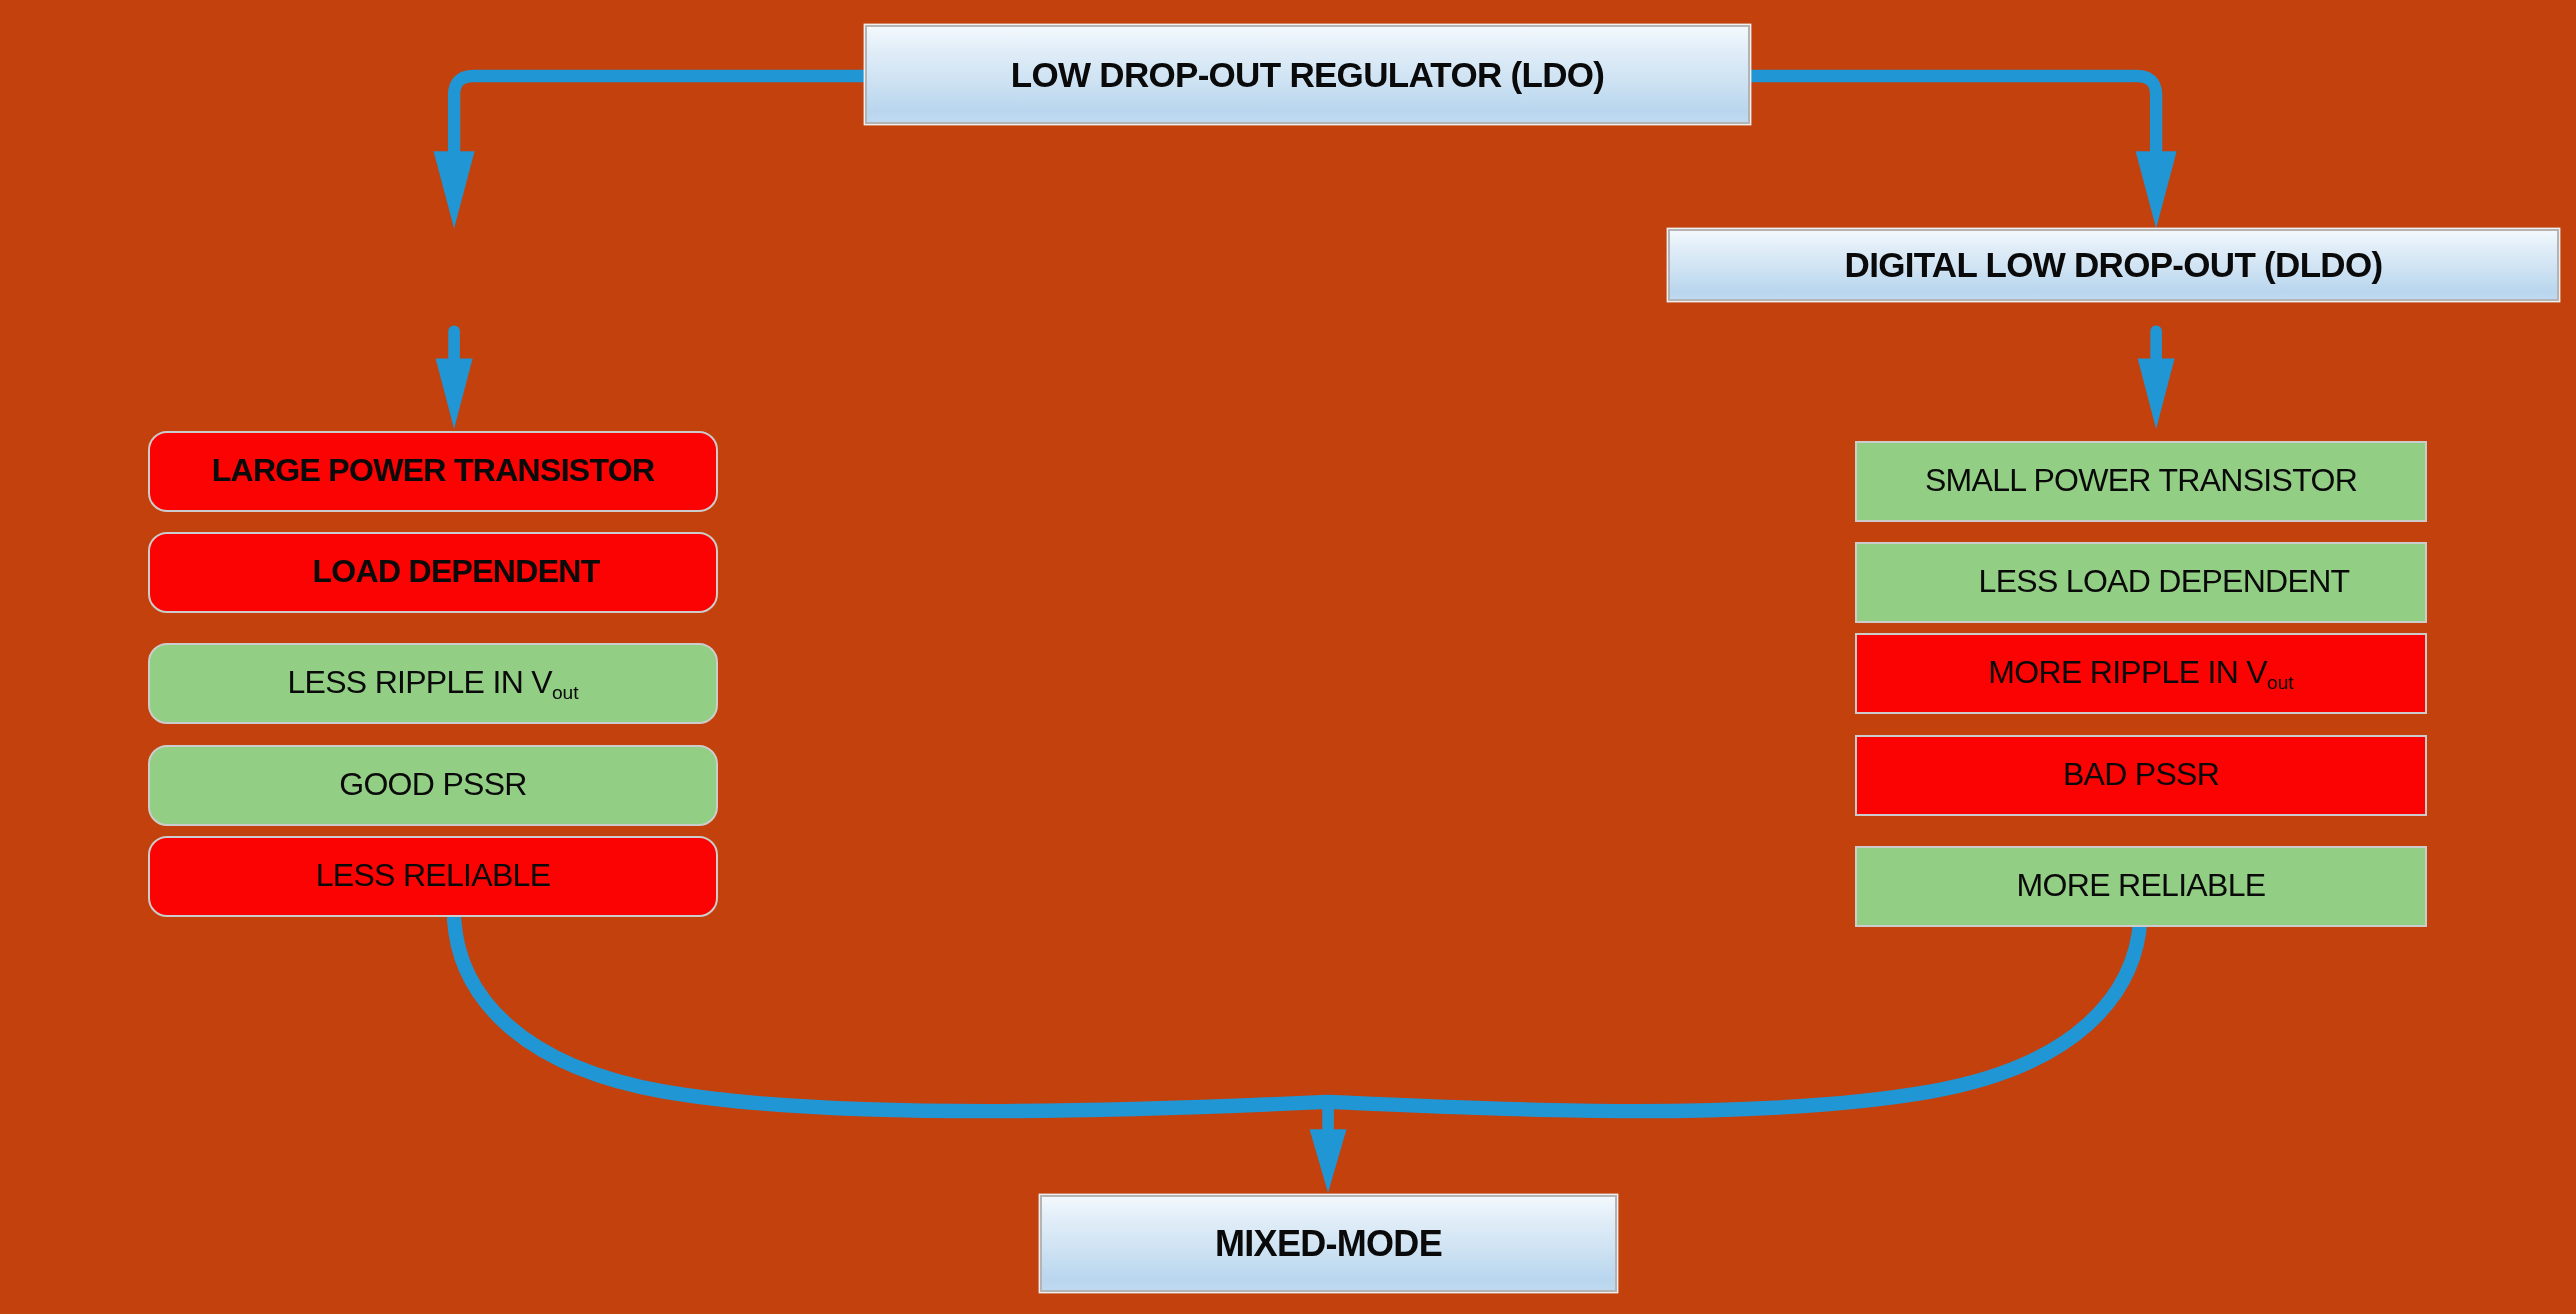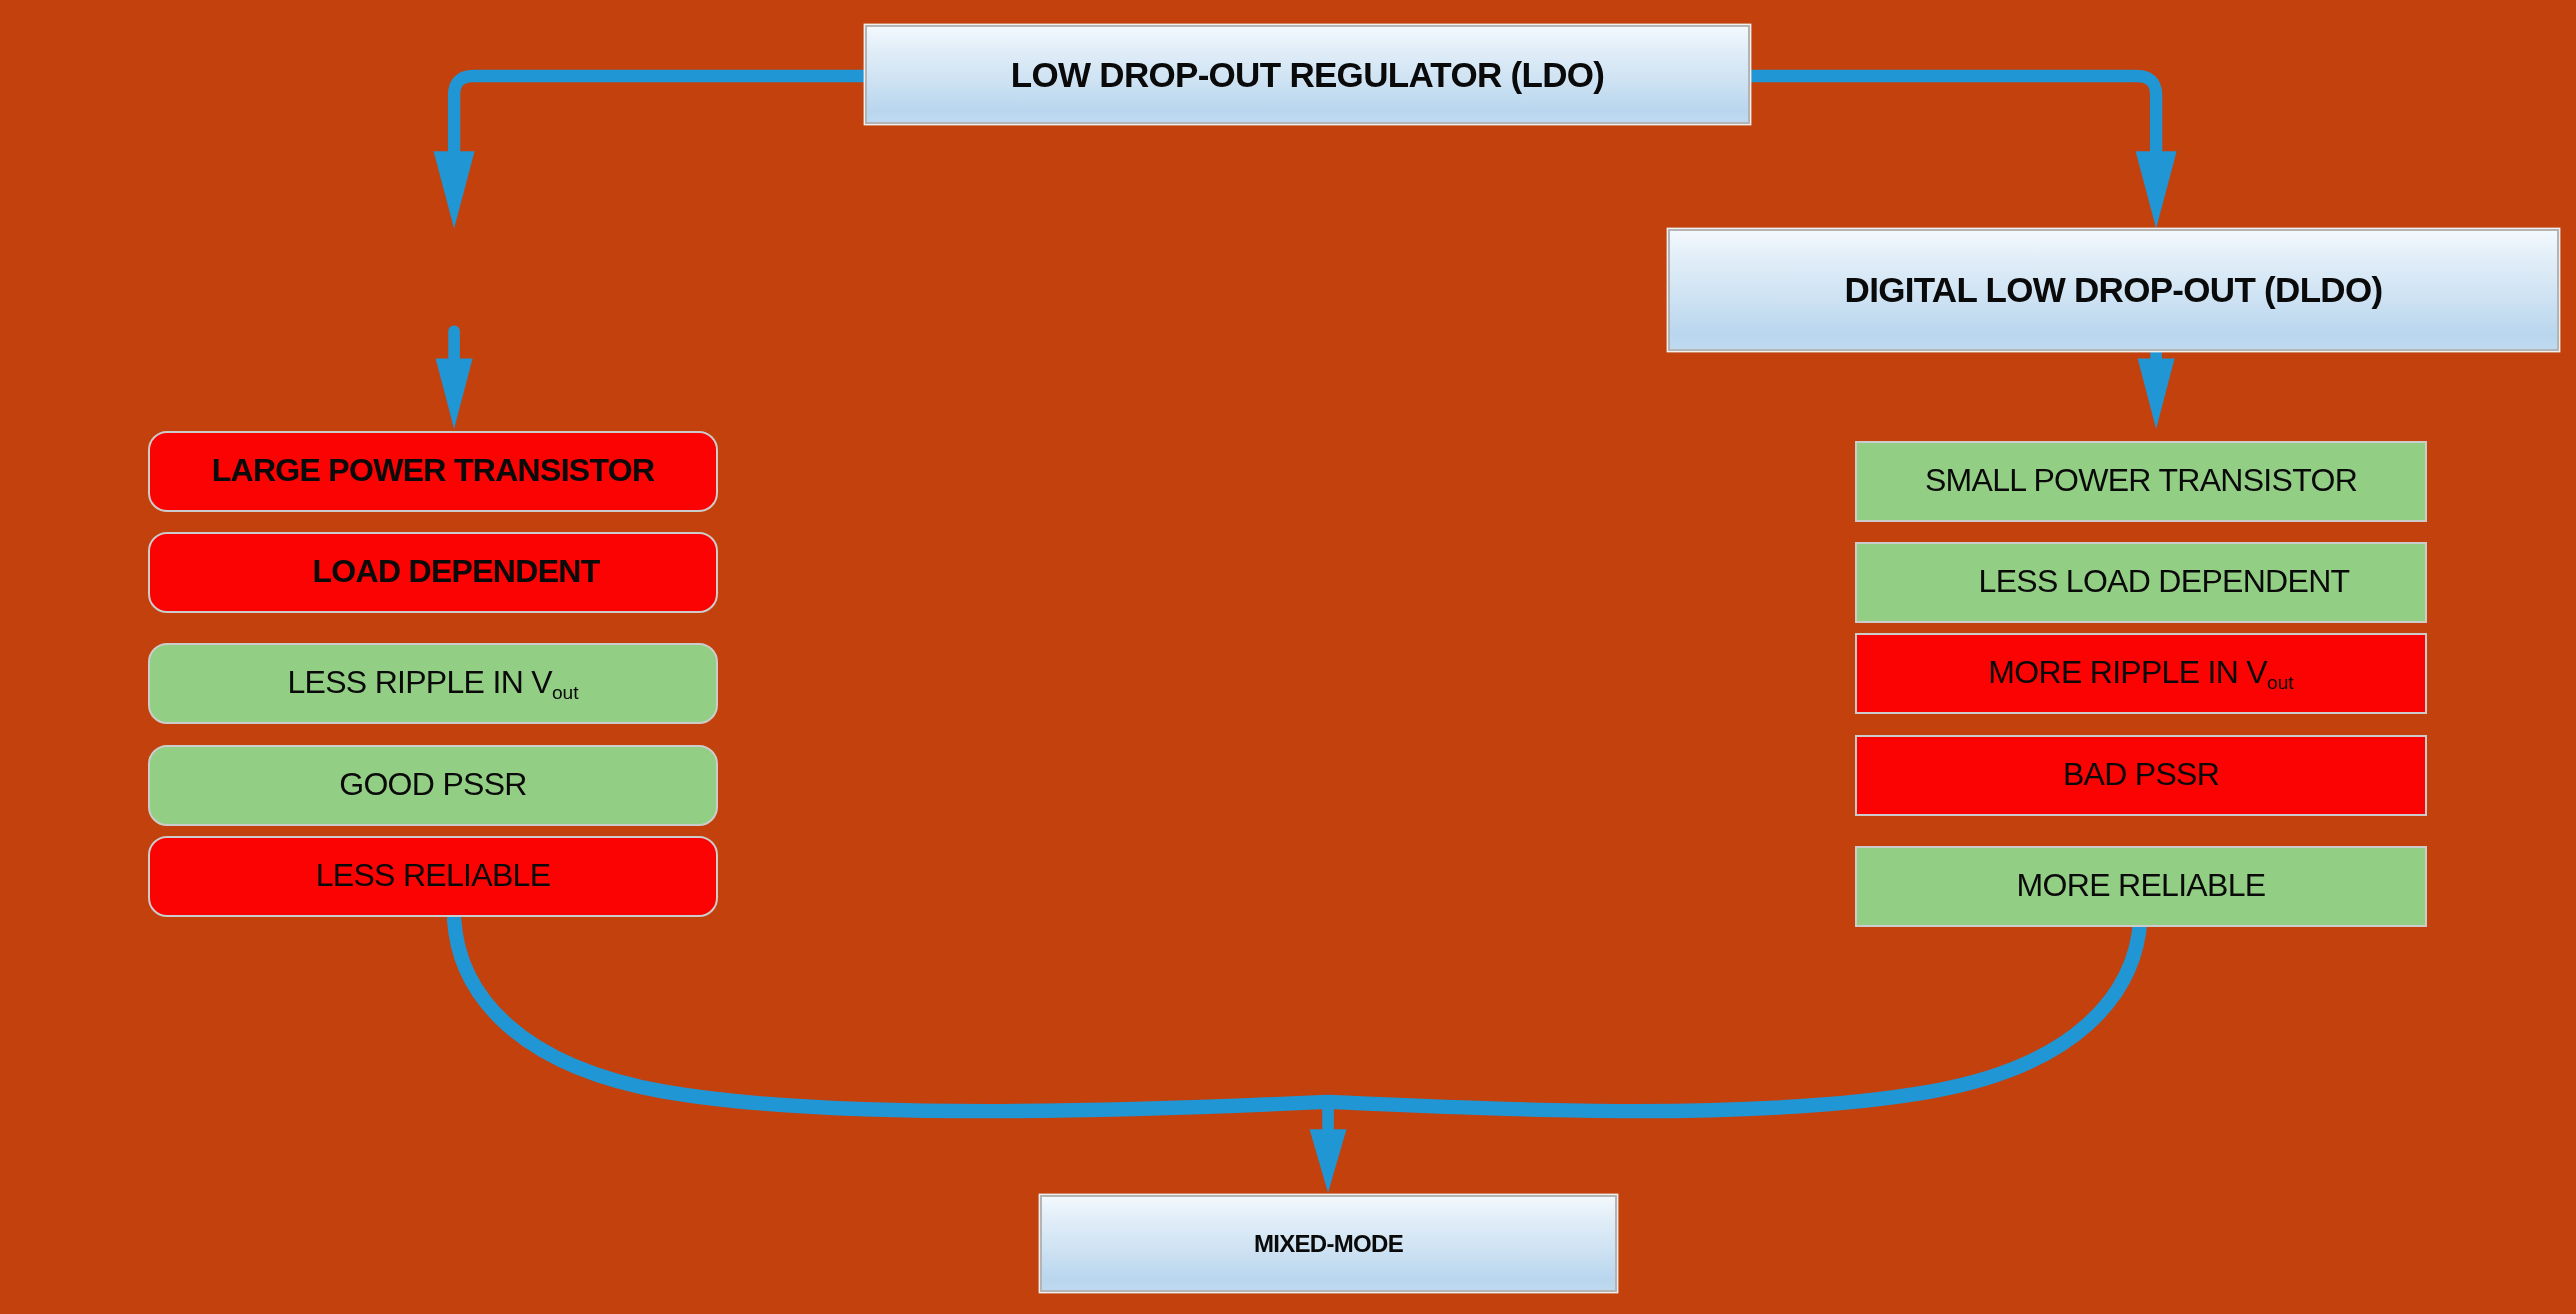--- a/index.html
+++ b/index.html
@@ -39,22 +39,22 @@
   .row .bold { font-weight: 700; }
   .row .normal { font-weight: 400; }
   .row-label sub, .subscript {
     font-size: 0.60em;
     vertical-align: -0.30em;
     letter-spacing: 0;
   }
   
   #node-ldo   { left: 865px; top: 25px;   width: 885px; height: 99px; }
   #node-aldo  { left: 16.4px;   top: 229px;  width: 892px; height: 101px; }
-  #node-dldo  { left: 1668px; top: 229px;  width: 891px; height: 122px; }
-  #node-mixed { left: 1040px; top: 1195px; width: 577px;  height: 97px; font-size: 24px; }
+  #node-dldo  { left: 1668px; top: 229px;  width: 891px; height: 72px; }
+  #node-mixed { left: 1040px; top: 1195px; width: 577px;  height: 97px; font-size: 36px; }
 
   .left-row  { left: 148px;  width: 570px; height: 81px; border-radius: 19px; }
   .right-row { left: 1855px; width: 572px; height: 81px; }
   .row-0 { top: 431px; }
   .row-1 { top: 532px; padding-left: 46px; }
   .row-2 { top: 633px; }
   .row-3 { top: 735px; }
   .row-4 { top: 836px; }
 
   #connector-layer {

